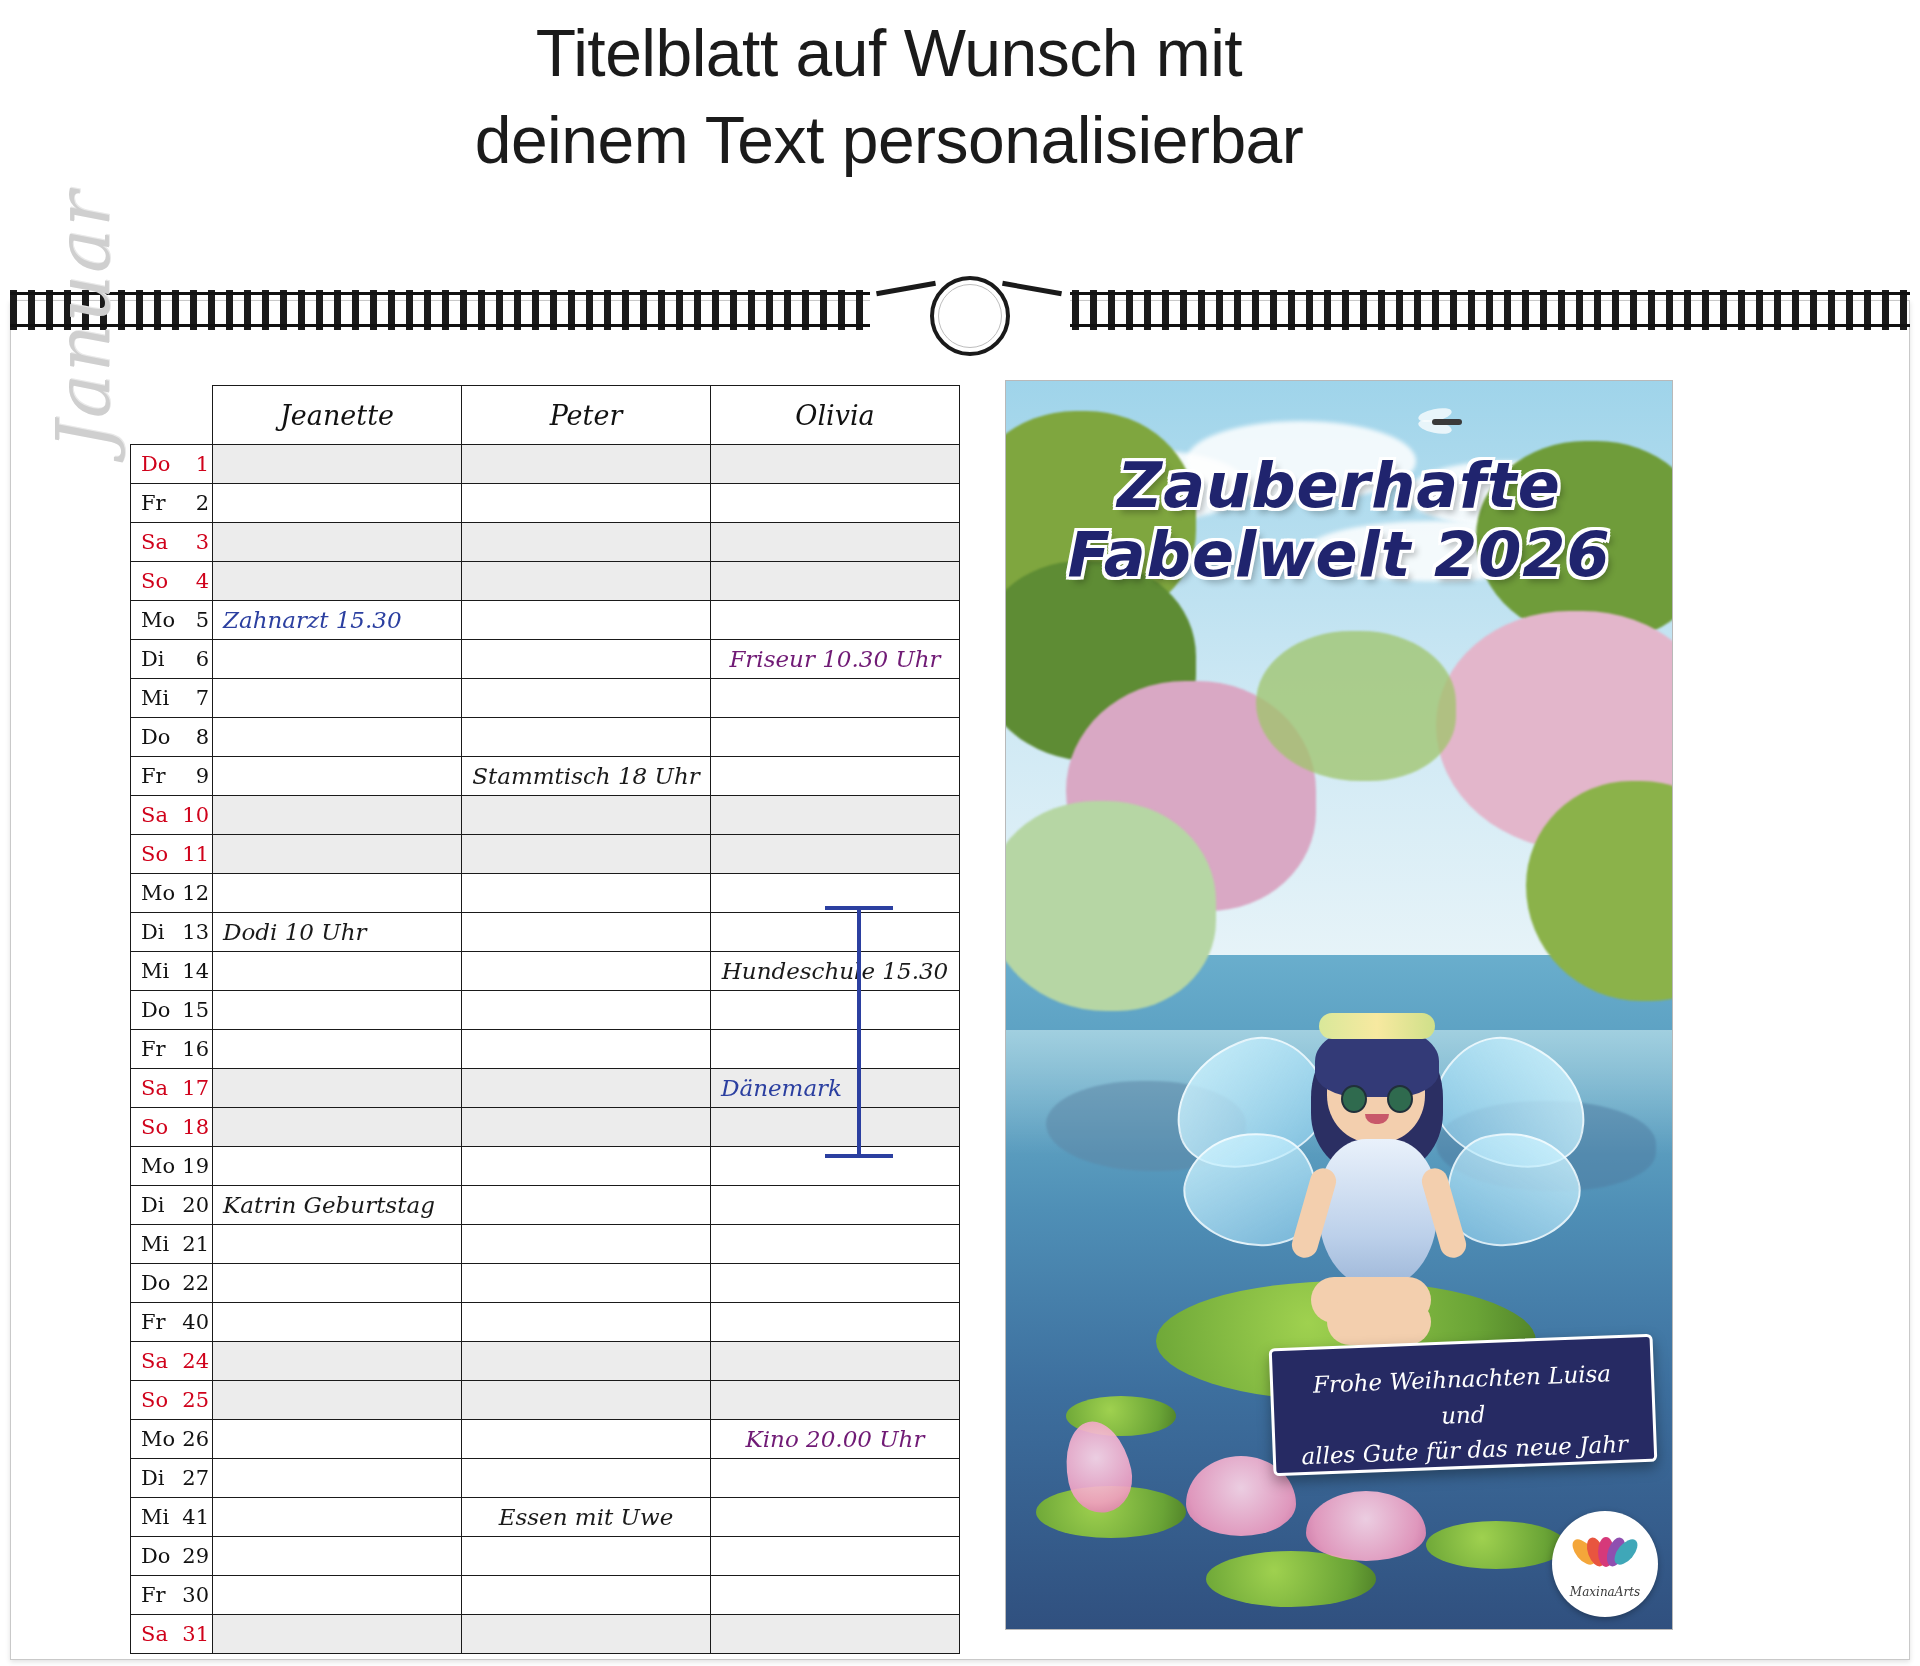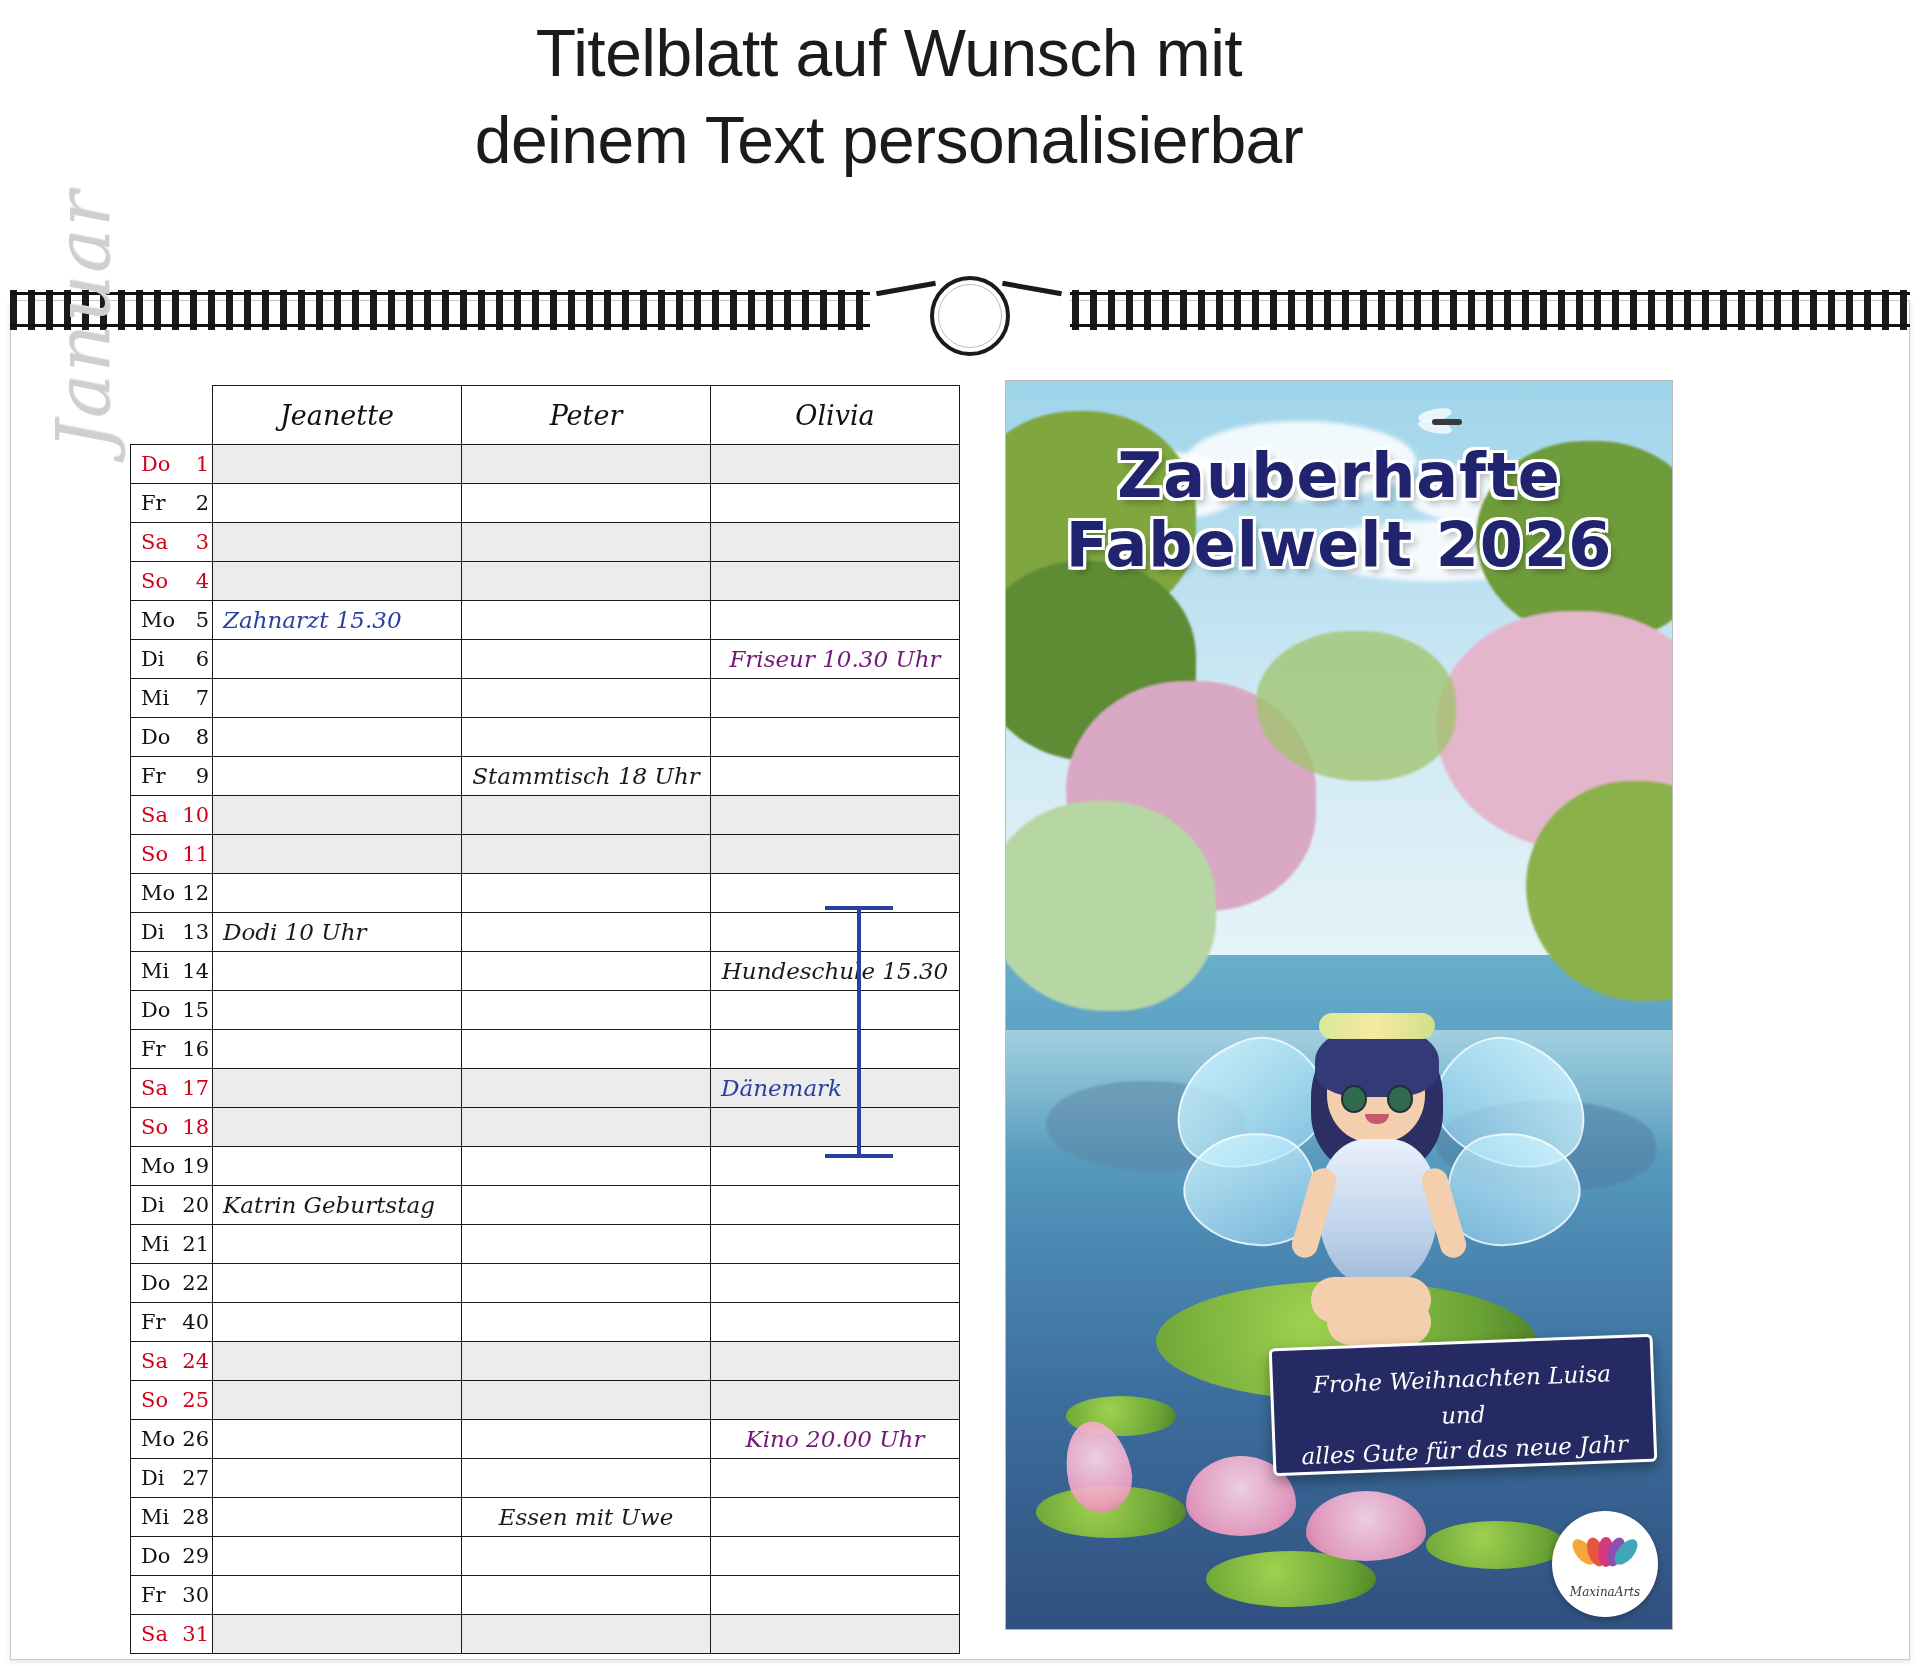--- a/index.html
+++ b/index.html
@@ -339,33 +339,34 @@
   .f-arm {
     position:absolute; width:26px; height:92px; background:#f3cfae; border-radius:14px;
   }
   .f-leg {
     position:absolute; width:120px; height:46px; background:#f3cfae; border-radius: 24px;
   }
 
   
   .cv-title {
     position: absolute;
-    left: 0; top: 60px;
+    left: 0; top: 70px;
     width: 100%;
     text-align: center;
     font-family: "DejaVu Sans", sans-serif;
     font-weight: bold;
     font-size: 62px;
     line-height: 1.12;
     color: #20246e;
     text-shadow:
       3px 0 0 #fff, -3px 0 0 #fff, 0 3px 0 #fff, 0 -3px 0 #fff,
       3px 3px 0 #fff, -3px 3px 0 #fff, 3px -3px 0 #fff, -3px -3px 0 #fff,
       5px 6px 6px rgba(0,0,0,.25);
     letter-spacing: 1px;
+    font-style: italic;
   }
 
   .cv-plaque {
     position: absolute;
     left: 265px;
     top: 960px;
     width: 378px;
     height: 122px;
     background: #262a63;
     border: 3px solid #ffffff;
@@ -785,21 +786,21 @@
               <div class="entry"></div>
             </td>
             <td>
               <div class="entry center"></div>
             </td>
             <td>
               <div class="entry center"></div>
             </td>
           </tr>
           <tr>
-            <td class="daycell"><span class="dow">Mi</span><span class="dnum">28</span></td>
+            <td class="daycell"><span class="dow">Mi</span><span class="dnum">41</span></td>
             <td>
               <div class="entry"></div>
             </td>
             <td>
               <div class="entry center">Essen mit Uwe</div>
             </td>
             <td>
               <div class="entry center"></div>
             </td>
           </tr>

